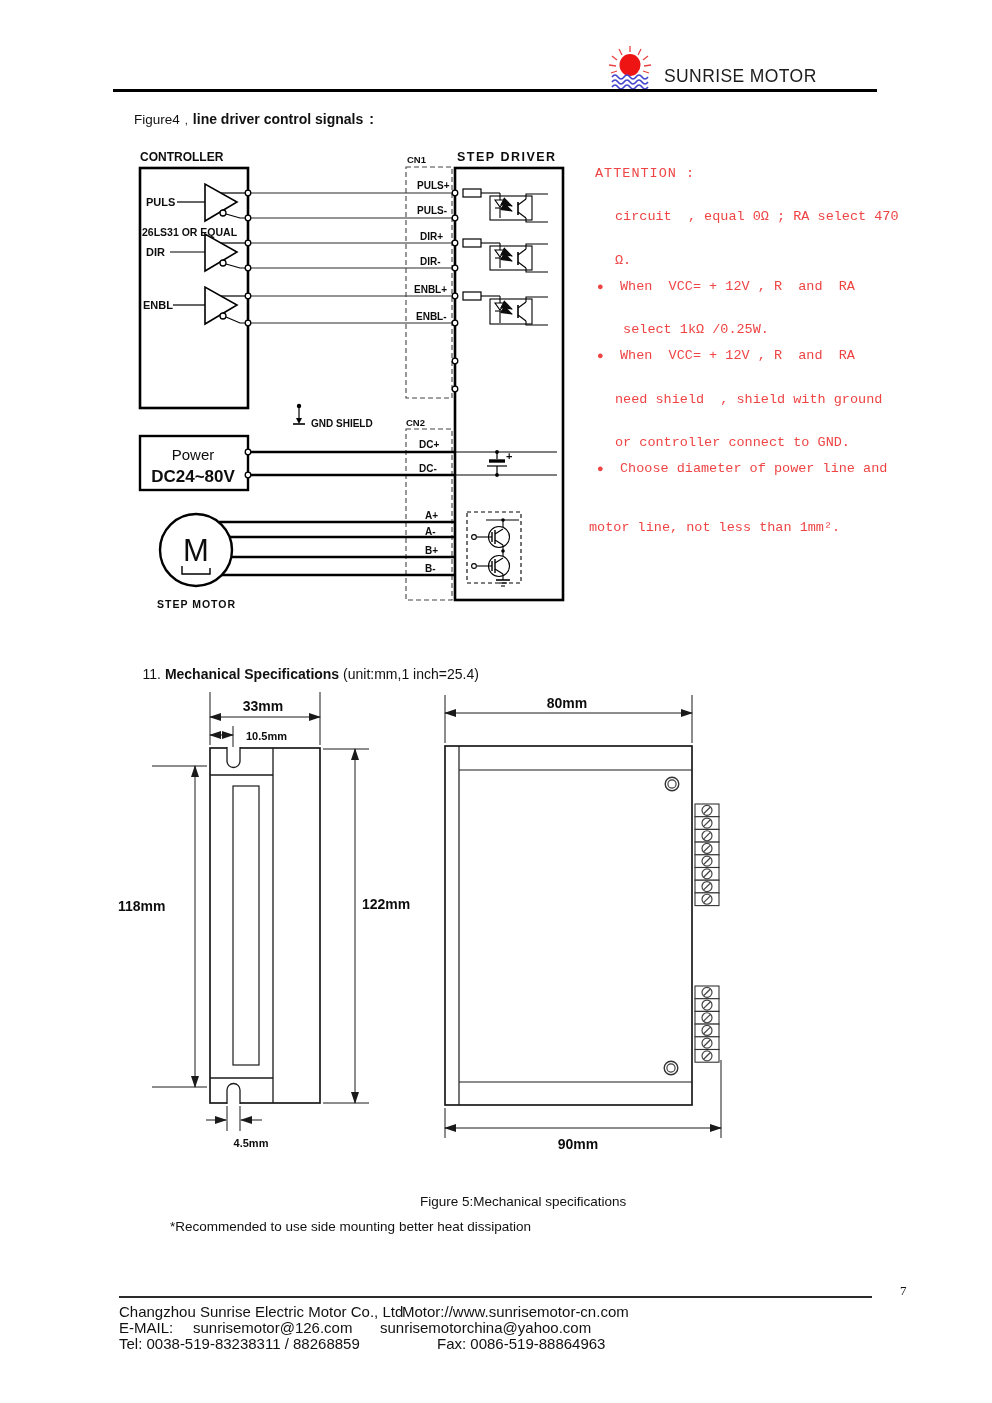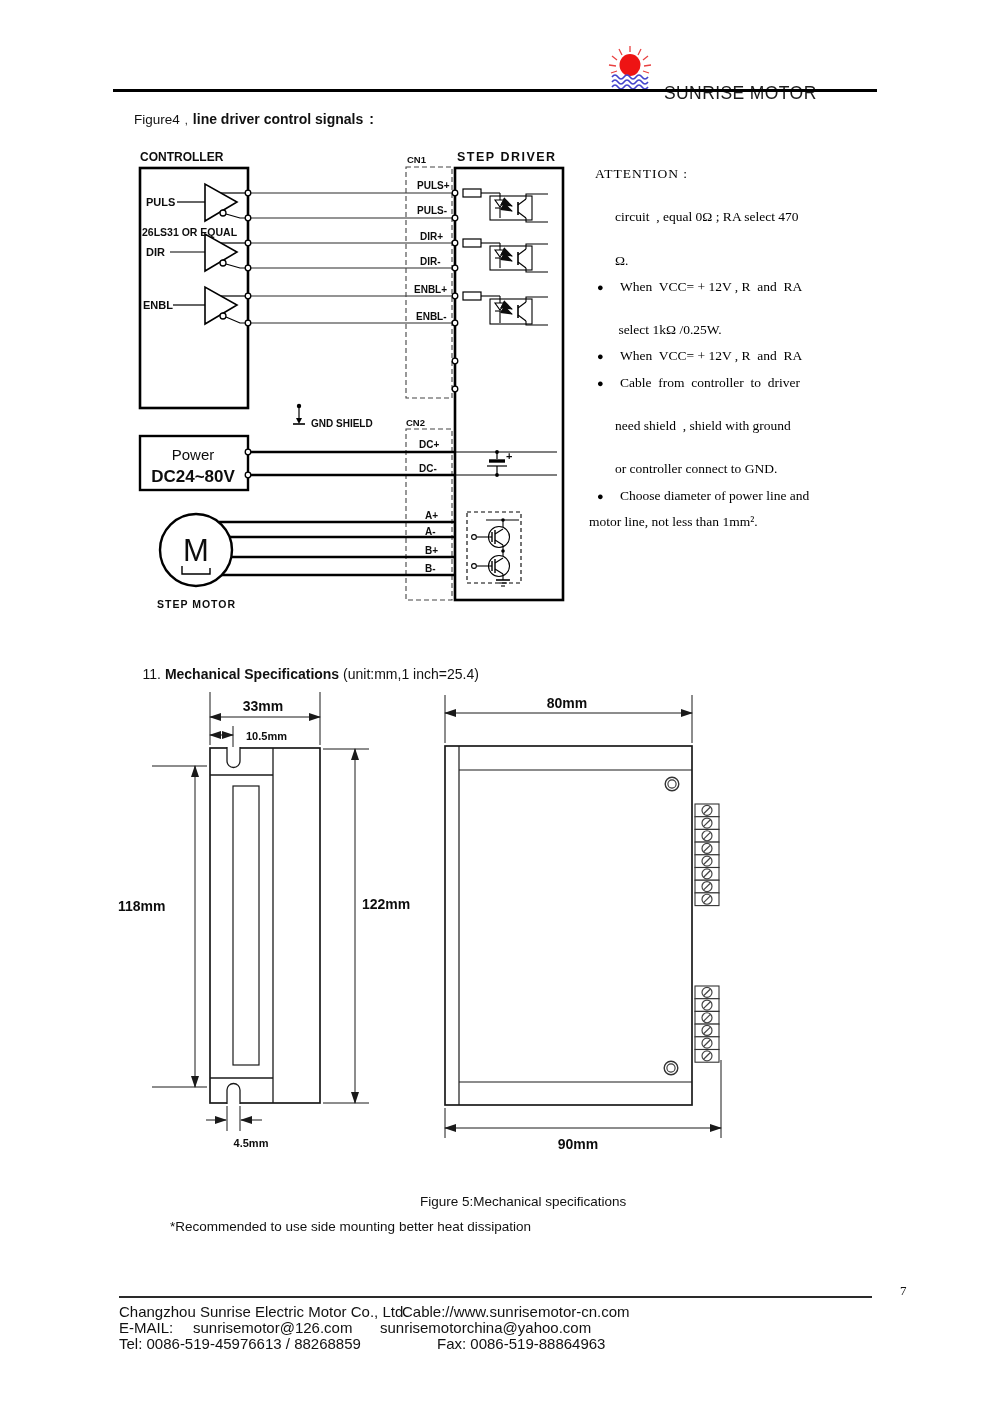--- a/index.html
+++ b/index.html
@@ -1,30 +1,30 @@
 <!DOCTYPE html>
 <html><head>
 <meta charset="utf-8">
 <style>
   html,body{margin:0;padding:0;background:#888;}
   .page{position:relative;width:992px;height:1403px;background:#ffffff;overflow:hidden;
         font-family:"Liberation Sans",sans-serif;color:#111;}
   .abs{position:absolute;}
   
-  .brand{font-size:17.5px;letter-spacing:.4px;color:#1c1c1c;margin-top:17px;}
+  .brand{font-size:17.5px;letter-spacing:.4px;color:#1c1c1c;}
   .hrule{background:#000;height:2.6px;}
   .fig4{font-size:13.5px;white-space:pre;}
   .fig4 b{font-size:14px;}
   
-  .att{font-family:Liberation Serif, serif;font-size:13.5px;line-height:26.3px;color:#000000;}
+  .att{font-family:Liberation Mono, monospace;font-size:13.5px;line-height:26.3px;color:#ef4444;}
   .att-line{white-space:pre;}
   .att-line.head{padding-left:7px;letter-spacing:1px;}
   .att-line.b{padding-left:9px;}
   .att-line.c{padding-left:27px;margin-top:17px;}
-  .att-line.f{padding-left:1px;}
+  .att-line.f{padding-left:1px;margin-top:32px;}
   .blt{display:inline-block;width:23px;font-size:11px;}
   
   .sec{font-size:14px;white-space:pre;}
   
   .cap{font-size:13.5px;}
   
   .ft{font-size:15px;white-space:pre;}
   .frule{background:#2a2a2a;height:1.7px;}
   .pageno{font-family:"Liberation Serif",serif;font-size:13px;}
   
@@ -269,21 +269,20 @@
     <text x="506" y="460" font-size="11" class="cad">+</text>
   </svg>
 
   <div class="abs att" style="left:588px;top:161px;width:305px;">
     <div class="att-line head"><span>ATTENTION :</span></div>
     <div class="att-line c"><span>circuit  , equal 0Ω ; RA select 470</span></div>
     <div class="att-line c"><span>Ω.</span></div>
     <div class="att-line b"><span class="blt">●</span><span>When  VCC= + 12V , R  and  RA</span></div>
     <div class="att-line c"><span> select 1kΩ /0.25W.</span></div>
     <div class="att-line b"><span class="blt">●</span><span>When  VCC= + 12V , R  and  RA</span></div>
-    <div class="att-line b"><span class="blt">●</span><span>Cable  from  controller  to  driver</span></div>
     <div class="att-line c"><span>need shield  , shield with ground</span></div>
     <div class="att-line c"><span>or controller connect to GND.</span></div>
     <div class="att-line b"><span class="blt">●</span><span>Choose diameter of power line and</span></div>
     <div class="att-line f"><span>motor line, not less than 1mm².</span></div>
   </div>
 
   <div class="abs sec" style="left:127px;top:650px;">
     <span>11. </span><b>Mechanical Specifications</b><span> (unit:mm,1 inch=25.4)</span>
   </div>
 
@@ -373,20 +372,20 @@
     <text x="567" y="708" font-size="14" font-weight="bold" text-anchor="middle">80mm</text>
     <text x="578" y="1149" font-size="14" font-weight="bold" text-anchor="middle">90mm</text>
   </svg>
 
   <div class="abs cap" style="left:420px;top:1194px;text-align:right;">Figure 5:Mechanical specifications</div>
   <div class="abs cap" style="left:170px;top:1219px;">*Recommended to use side mounting better heat dissipation</div>
 
   <div class="abs pageno" style="left:900px;top:1283px;">7</div>
   <div class="abs frule" style="left:119px;top:1296px;width:753px;"></div>
   <div class="abs ft" style="left:119px;top:1303px;">Changzhou Sunrise Electric Motor Co., Ltd</div>
-  <div class="abs ft" style="left:402px;top:1303px;">Cable://www.sunrisemotor-cn.com</div>
+  <div class="abs ft" style="left:402px;top:1303px;">Motor://www.sunrisemotor-cn.com</div>
   <div class="abs ft" style="left:119px;top:1319px;">E-MAIL:</div>
   <div class="abs ft" style="left:193px;top:1319px;">sunrisemotor@126.com</div>
   <div class="abs ft" style="left:380px;top:1319px;">sunrisemotorchina@yahoo.com</div>
-  <div class="abs ft" style="left:119px;top:1335px;">Tel: 0086-519-45976613 / 88268859</div>
+  <div class="abs ft" style="left:119px;top:1335px;">Tel: 0038-519-83238311 / 88268859</div>
   <div class="abs ft" style="left:400px;top:1335px;margin-left:37px;">Fax: 0086-519-88864963</div>
 
 </div>
 
 </body></html>

